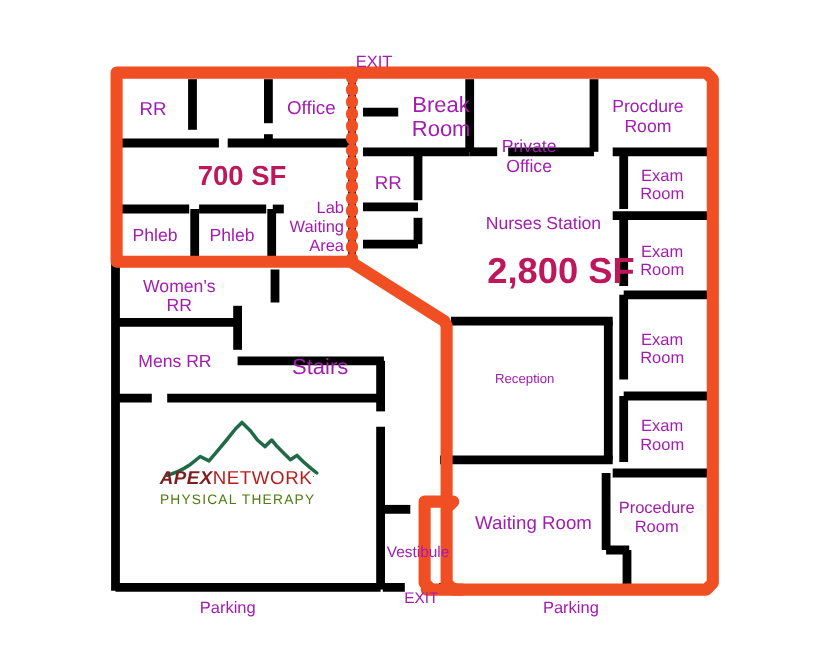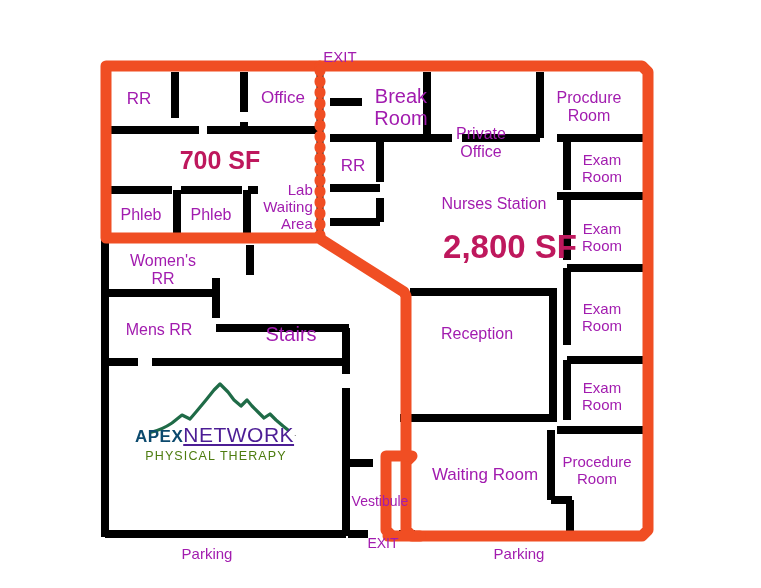--- a/index.html
+++ b/index.html
@@ -193,27 +193,27 @@
   <div class="lbl" style="left:602px; top:318px; font-size:15px;">Exam
 Room</div>
   <div class="lbl" style="left:602px; top:397px; font-size:15px;">Exam
 Room</div>
   <div class="lbl" style="left:597px; top:471px; font-size:15px;">Procedure
 Room</div>
   <div class="lbl" style="left:163px; top:270px; font-size:16px;">Women's
 RR</div>
   <div class="lbl" style="left:159px; top:330px; font-size:16px;">Mens RR</div>
   <div class="lbl" style="left:291px; top:334px; font-size:20px;">Stairs</div>
-  <div class="lbl" style="left:477px; top:334px; font-size:16px;">Reception</div>
+  <div class="lbl" style="left:477px; top:345px; font-size:12px;">Reception</div>
   <div class="lbl" style="left:485px; top:475px; font-size:17px;">Waiting Room</div>
   <div class="lbl" style="left:380px; top:502px; font-size:14px;">Vestibule</div>
 
   <div style="position:absolute; left:216px; top:443px; transform:translate(-50%,-50%);
               text-align:center; white-space:nowrap; pointer-events:none;">
     <div style="font-family:'Liberation Sans', sans-serif; letter-spacing:0.5px;">
-      <span style="font-size:17px; font-weight:bold; color:#0c4a6e;">APEX</span><span style="font-size:21px; font-weight:normal; color:#4c1d95;text-decoration:underline;">NETWORK</span><span style="font-size:9px; color:#6E6E6E; vertical-align:super;">.</span>
+      <span style="font-size:17px; font-weight:bold; color:#7f1d1d;font-style:italic;">APEX</span><span style="font-size:17px; font-weight:normal; color:#b91c1c;">NETWORK</span><span style="font-size:9px; color:#6E6E6E; vertical-align:super;">.</span>
     </div>
     <div style="font-family:'Liberation Sans', sans-serif; font-size:12.5px;
                 font-weight:normal; color:#4d7c0f; letter-spacing:1.1px;
                 margin-top:2px;">PHYSICAL THERAPY</div>
   </div>
 
 </div>
 
 </body></html>

